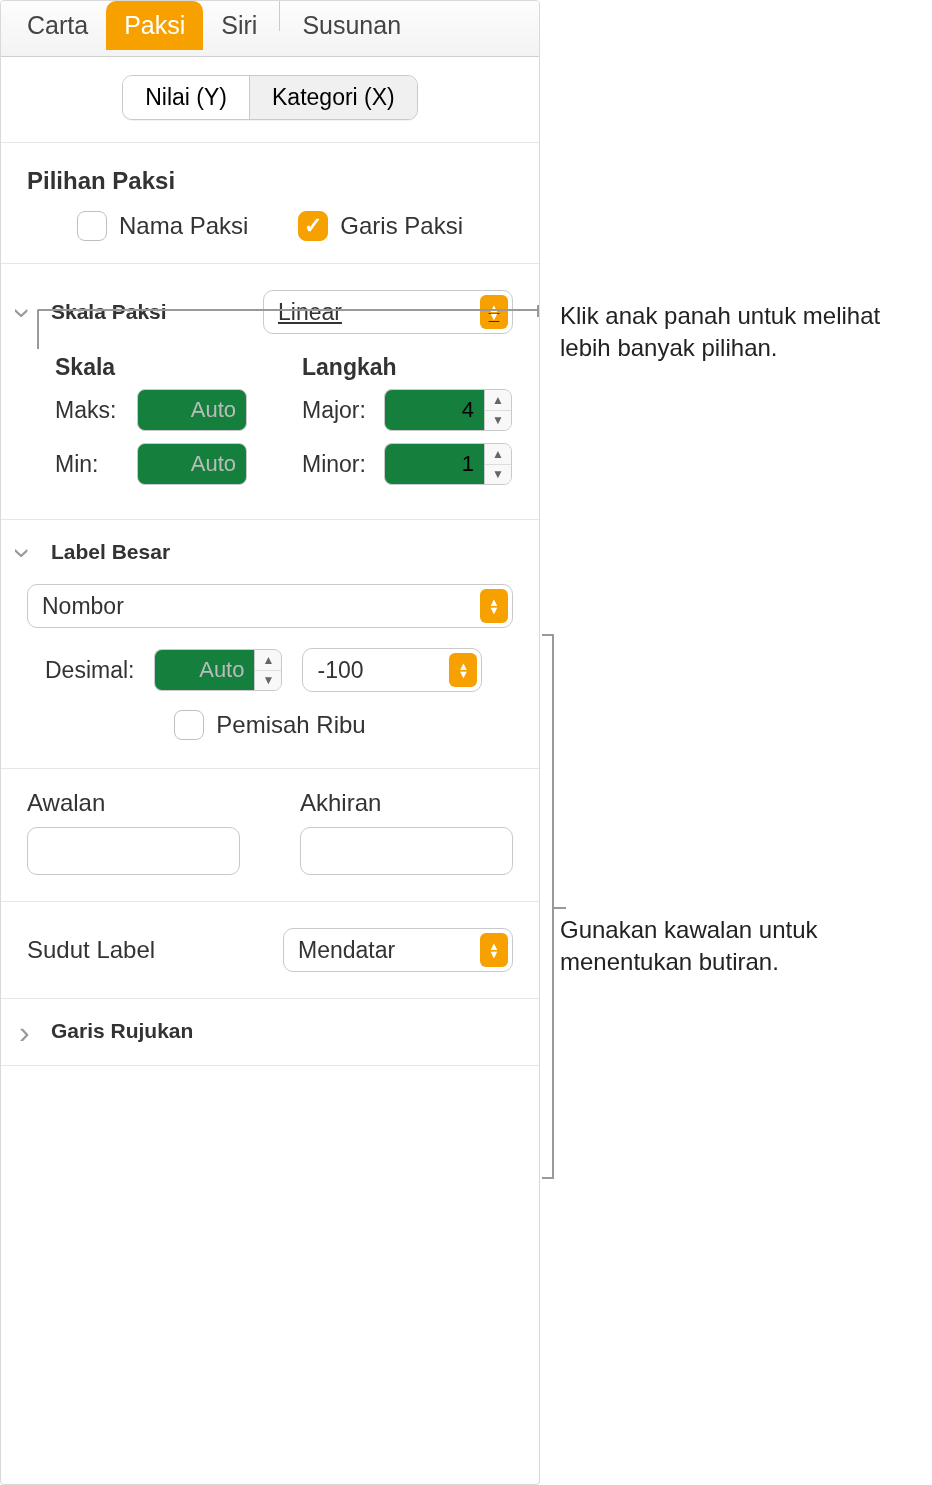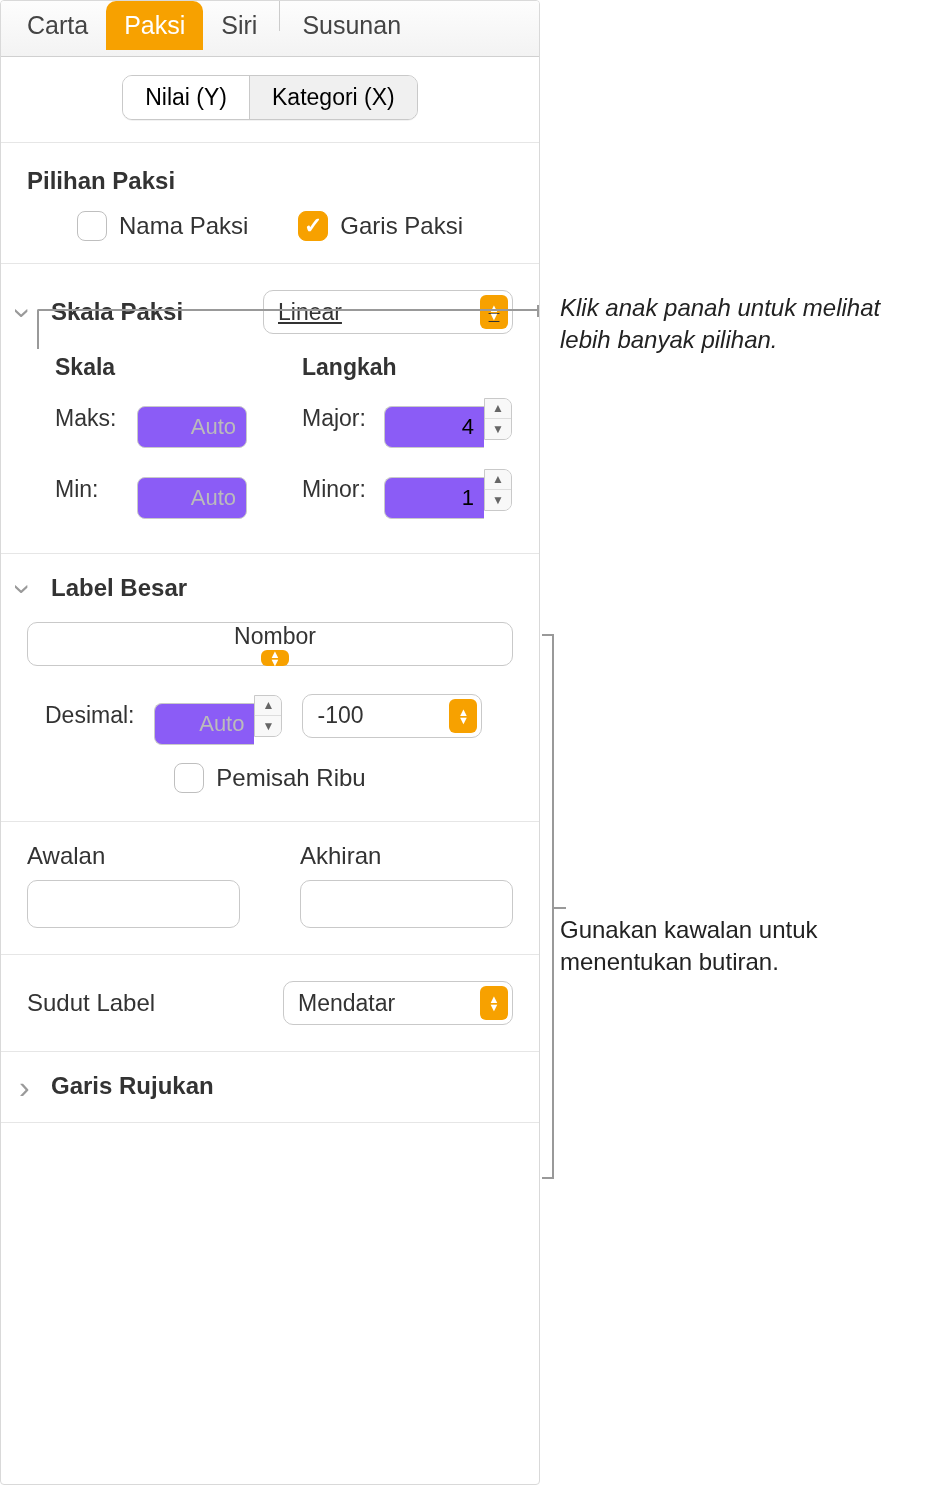--- a/index.html
+++ b/index.html
@@ -97,21 +97,21 @@
   .cb.checked::after { content: "✓"; color: #fff; font-size: 22px; font-weight: bold; }
   .disclosure-section { border-bottom: 1px solid #e6e6e6; }
   .disc-header {
     display: flex;
     align-items: center;
     gap: 12px;
     padding: 20px 26px 8px 18px;
     cursor: pointer;
   }
   .disc-header.collapsed { padding-bottom: 22px; }
-  .disc-label { font-weight: 600; font-size: 24px; }
+  .disc-label { font-weight: 600; font-size: 21px; }
   .chev {
     width: 20px; height: 20px; display: inline-block;
     color: #9a9a9a;
   }
   .chev.right::before { content: "›"; font-size: 32px; line-height: 12px; }
   .chev.down::before { content: "›"; display:inline-block; transform: rotate(90deg); font-size: 32px; line-height: 12px; }
   .popup {
     display: flex; align-items: center; justify-content: space-between;
     border: 1px solid #c9c9c9; border-radius: 10px;
     background: #fff;
@@ -141,22 +141,21 @@
   .field-row label { min-width: 72px; font-size: 23px; }
   input.text {
     font: inherit;
     font-size: 22px;
     height: 42px;
     border: 1px solid #c9c9c9;
     border-radius: 8px;
     padding: 0 10px;
     width: 110px;
     text-align: right;
-    background: #8b5cf6;
-    margin-top: 17px;
+    background: #15803d;
   }
   input.text::placeholder { color: #bbb; }
   .stepper {
     display: flex; align-items: center;
   }
   .stepper input.text { width: 100px; border-top-right-radius: 0; border-bottom-right-radius: 0; border-right: none;}
   .stepper .btns {
     display: flex; flex-direction: column;
     border: 1px solid #c9c9c9;
     border-radius: 0 8px 8px 0;
@@ -164,21 +163,21 @@
     height: 42px; width: 28px;
     background: #f8f8f8;
   }
   .stepper .btns button {
     flex: 1; border: none; background: #f8f8f8;
     font-size: 12px; color: #666; cursor: pointer;
     padding: 0;
   }
   .stepper .btns button + button { border-top: 1px solid #ddd; }
   .pad-body { padding: 4px 26px 22px 26px; }
-  .pad-body .popup.full { width: 100%; margin-top: 8px; flex-direction: column; }
+  .pad-body .popup.full { width: 100%; margin-top: 8px; }
   .dec-row { display: flex; align-items: center; gap: 20px; margin-top: 20px; padding-left: 18px;}
   .dec-row label { font-size: 23px; }
   .ts-row { display: flex; justify-content: center; padding: 18px 0 6px 0; }
   .prefix-grid {
     display: grid;
     grid-template-columns: 1fr 1fr;
     gap: 12px 60px;
     padding: 20px 26px 26px 26px;
     border-top: 1px solid #e6e6e6;
   }
@@ -193,21 +192,21 @@
   }
   .callouts {
     position: absolute;
     left: 560px;
     top: 0;
     width: 360px;
     font-size: 24px;
     line-height: 1.35;
     color: #222;
   }
-  .callout1 { position: absolute; top: 292px; font-style: italic; }
+  .callout1 { position: absolute; top: 300px; }
   .callout2 { position: absolute; top: 914px; }
   .bracket-line {
     position: absolute;
     left: 36px; top: 308px;
     width: 500px; height: 40px;
     border-top: 2px solid #999;
     border-left: 2px solid #999;
     pointer-events: none;
     border-top-left-radius: 2px;
   }

